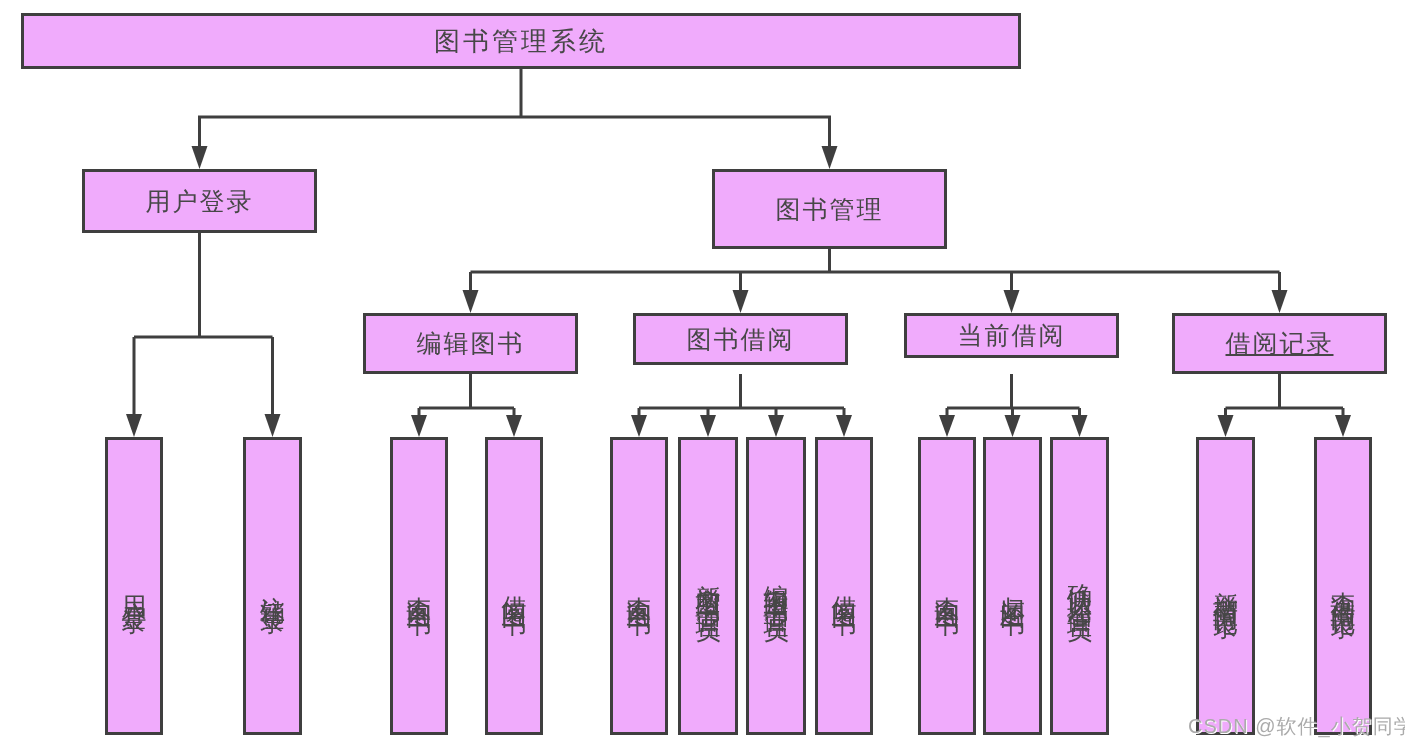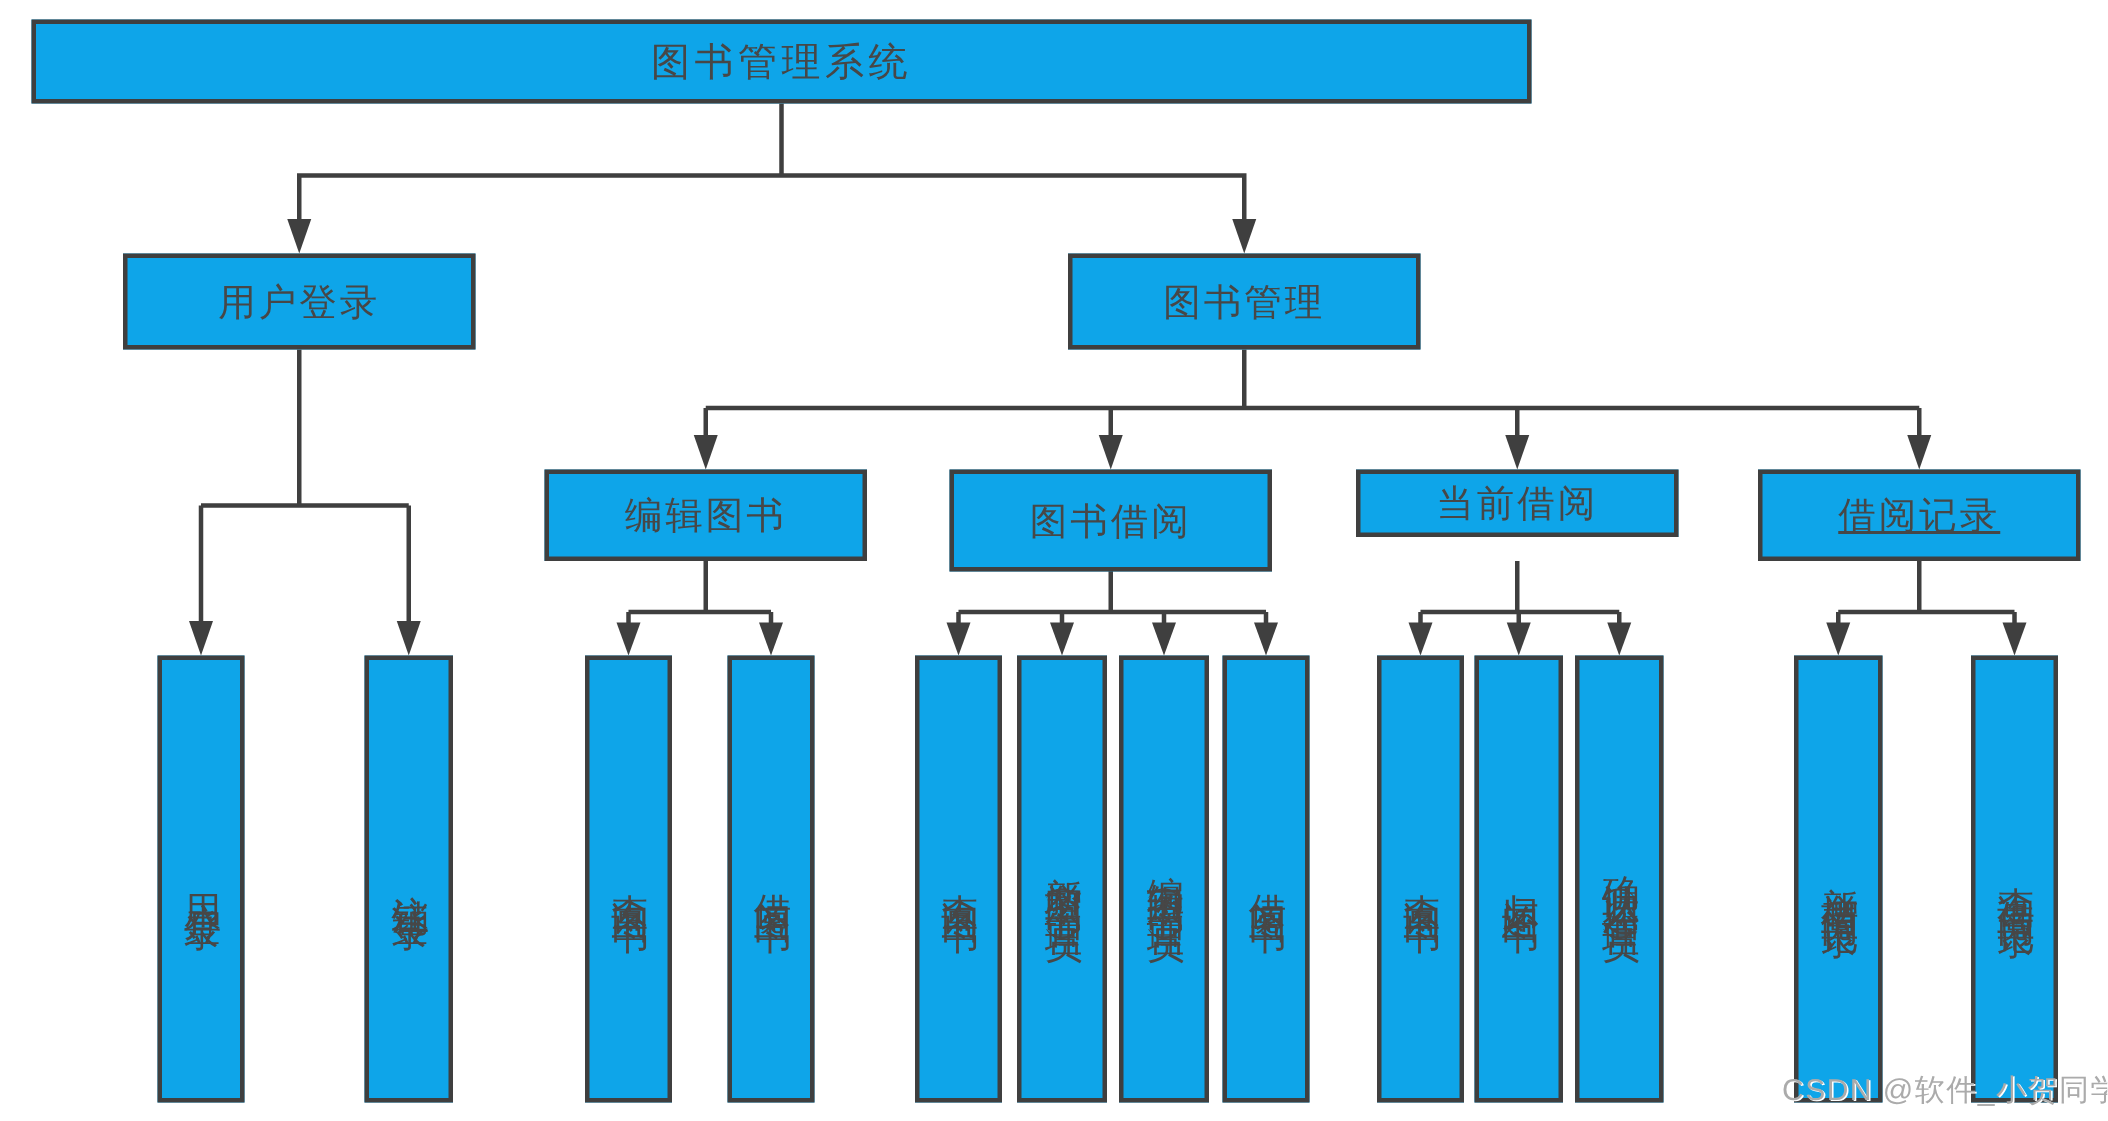--- a/index.html
+++ b/index.html
@@ -18,21 +18,21 @@
   }
   #connectors {
     position: absolute;
     left: 0;
     top: 0;
     pointer-events: none;
   }
   .node {
     position: absolute;
     box-sizing: border-box;
-    background: #0ea5e9;
+    background: #f0abfc;
     border: 3px solid #3f3f3f;
     display: flex;
     align-items: center;
     justify-content: center;
     color: #474747;
   }
   .node .lbl {
     white-space: nowrap;
   }
   .node.title .lbl {
@@ -102,28 +102,28 @@
     </g>
   </svg>
 
   <div class="node title" style="left:21px; top:13px; width:1000px; height:56px;">
     <span class="lbl">图书管理系统</span>
   </div>
 
   <div class="node h" style="left:82px; top:169px; width:235px; height:64px;">
     <span class="lbl">用户登录</span>
   </div>
-  <div class="node h" style="left:712px; top:169px; width:235px; height:64px;">
+  <div class="node h" style="left:712px; top:169px; width:235px; height:80px;">
     <span class="lbl">图书管理</span>
   </div>
 
   <div class="node h" style="left:363px; top:313px; width:215px; height:61px;">
     <span class="lbl">编辑图书</span>
   </div>
-  <div class="node h" style="left:633px; top:313px; width:215px; height:68px;">
+  <div class="node h" style="left:633px; top:313px; width:215px; height:52px;">
     <span class="lbl">图书借阅</span>
   </div>
   <div class="node h" style="left:904px; top:313px; width:215px; height:45px;">
     <span class="lbl">当前借阅</span>
   </div>
   <div class="node h" style="left:1172px; top:313px; width:215px; height:61px;text-decoration:underline;">
     <span class="lbl">借阅记录</span>
   </div>
 
   <div class="node leaf" style="left:105px; top:437px; width:58px; height:298px;">

